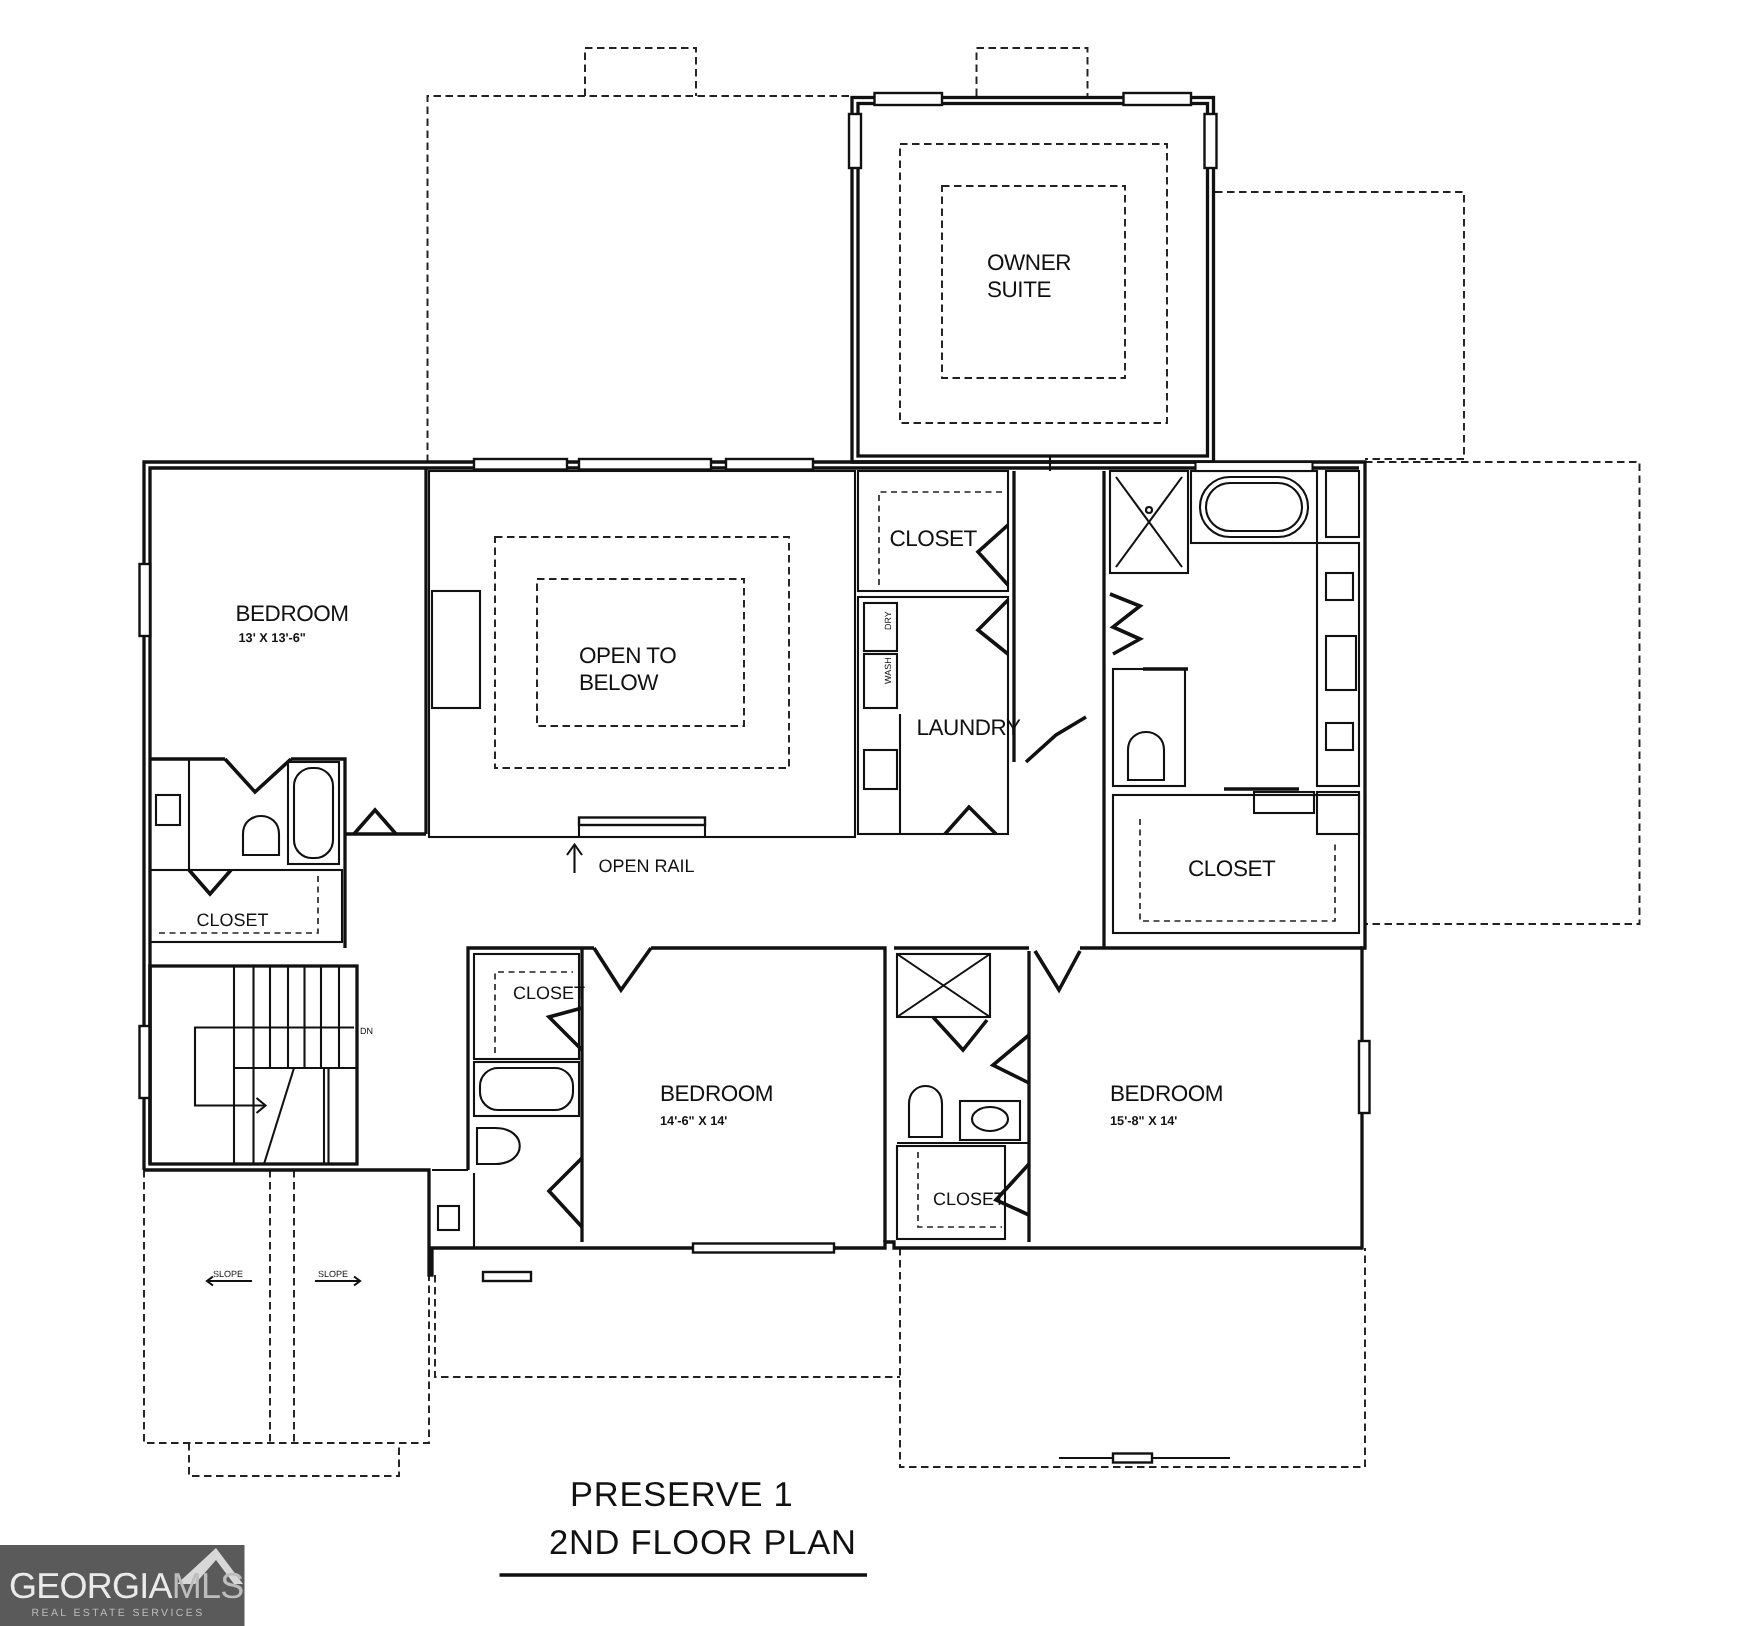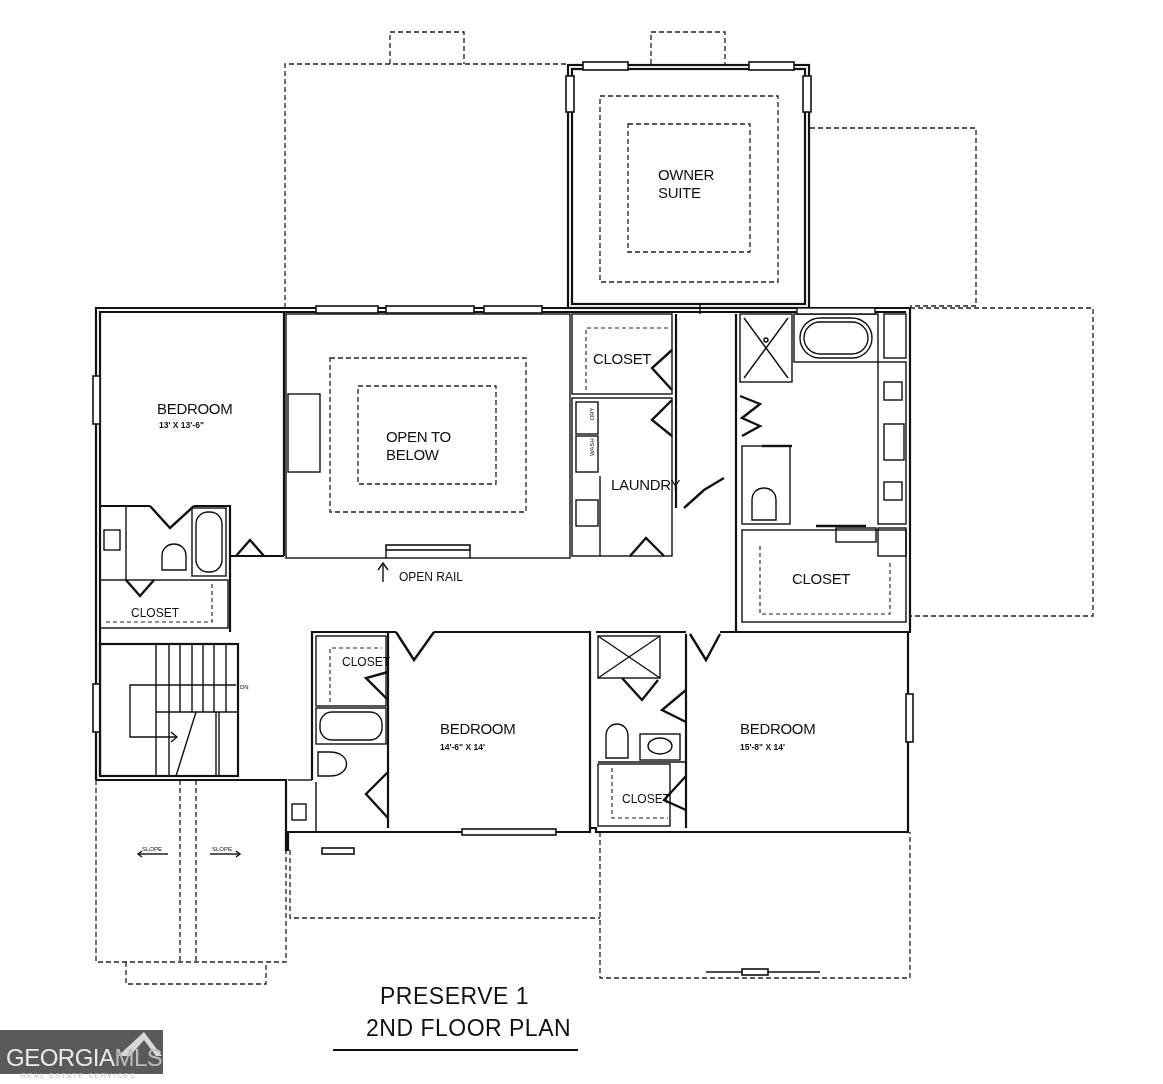--- a/index.html
+++ b/index.html
@@ -11,21 +11,21 @@
   .dt { fill: none; stroke: #222; stroke-width: 1.1; stroke-dasharray: 4 3; }
   .win { fill: #fff; stroke: #111; stroke-width: 1.6; }
   .door { fill: none; stroke: #111; stroke-width: 2.4; }
   .fx { fill: #fff; stroke: #111; stroke-width: 1.4; }
   .lbl { font-family: "Liberation Sans Narrow", "Liberation Sans", sans-serif; fill: #111; }
   .room { font-size: 15px; letter-spacing: -0.3px; }
   .dim { font-size: 8.5px; font-weight: bold; }
   .small { font-size: 12px; }
   .tiny { font-size: 6px; }
   .title { font-size: 23px; letter-spacing: 0.5px; }
-  #logo { position: absolute; left: 0; top: 1030px; width: 163px; height: 44px; background: #5a5a5a; }
+  #logo { position: absolute; left: 0; top: 1030px; width: 163px; height: 54px; background: #5a5a5a; }
   #logo .brand { position: absolute; left: 6px; top: 14px; font-size: 24px; color: #eaeaea; letter-spacing: -0.5px; font-family: "Liberation Sans", sans-serif; }
   #logo .brand .mls { color: #bdbdbd; }
   #logo .sub { position: absolute; left: 21px; top: 42px; font-size: 7px; color: #bbb; letter-spacing: 1.6px; font-family: "Liberation Sans", sans-serif; }
   #logo svg { position: absolute; left: 108px; top: 0; }
 </style>
 </head>
 <body>
 
 <svg id="plan" viewBox="0 0 1163 1084" xmlns="http://www.w3.org/2000/svg">
 

